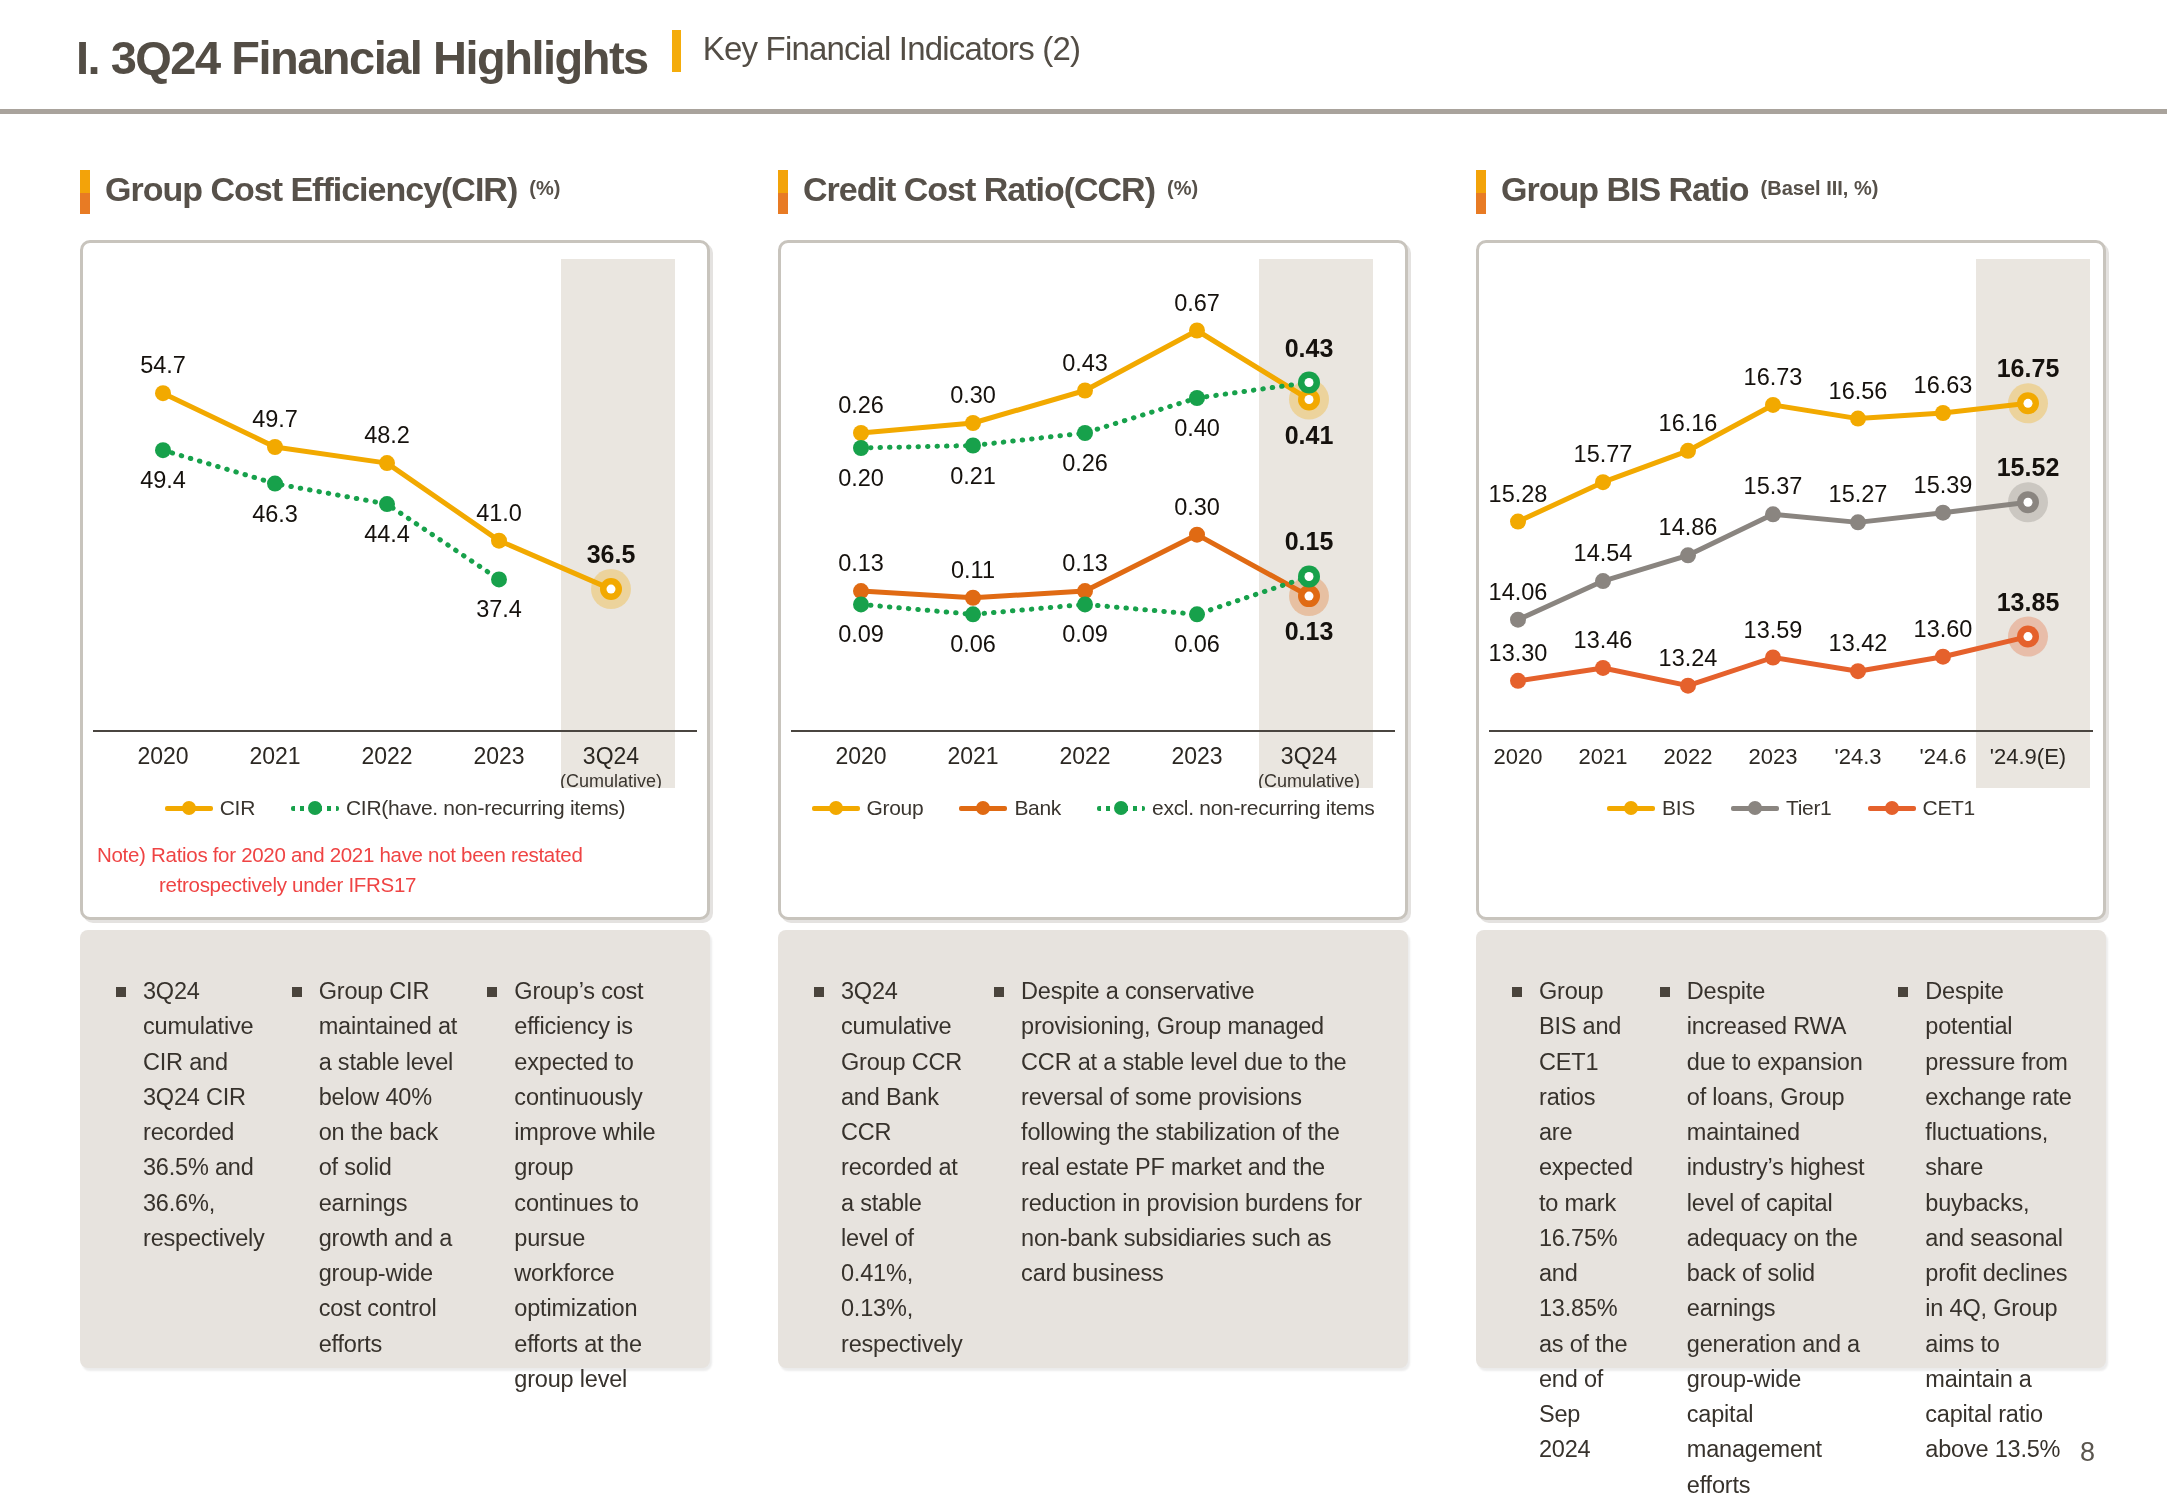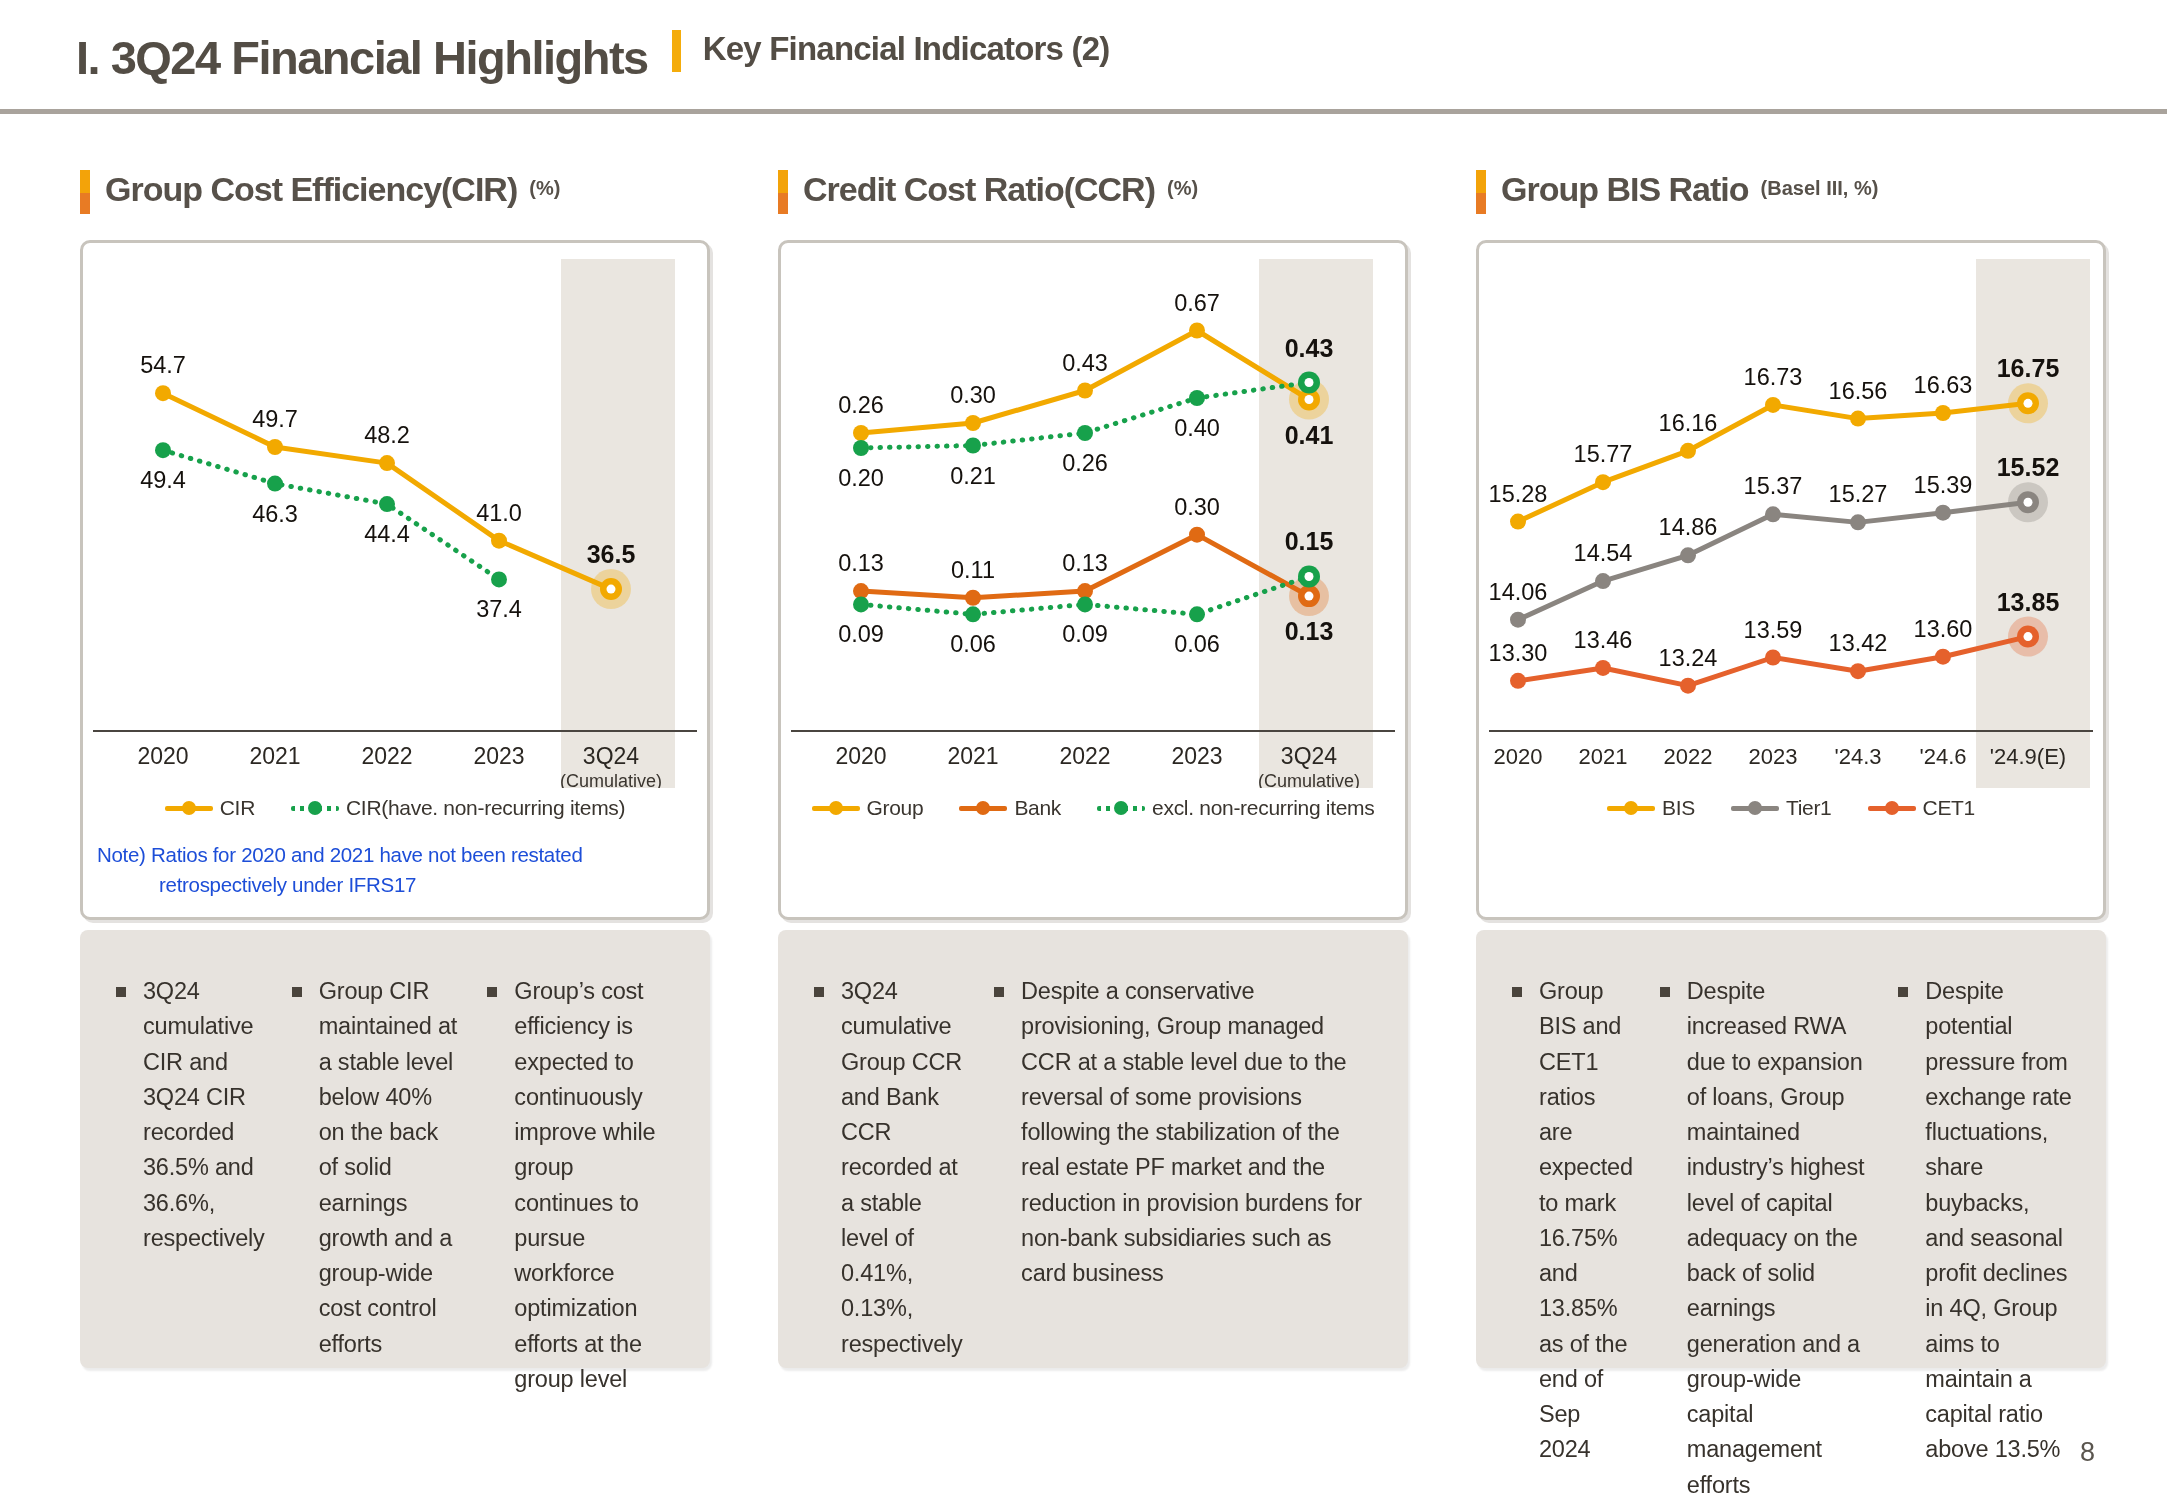--- a/index.html
+++ b/index.html
@@ -2,40 +2,40 @@
 <html><head>
 <meta charset="utf-8">
 <style>
   html,body{margin:0;padding:0;background:#ffffff;}
   .slide{position:relative;width:2167px;height:1500px;background:#fff;overflow:hidden;
          font-family:"Liberation Sans",sans-serif;}
   
   .hdr{display:flex;align-items:flex-start;padding:30px 0 0 76px;}
   .hdr-title{font-size:47px;font-weight:bold;color:#534D45;letter-spacing:-1.5px;}
   .hdr-div{width:9px;height:42px;background:#F4AC0B;margin:0 22px 0 24px;}
-  .hdr-sub{font-size:33px;font-weight:bold;color:#534D45;letter-spacing:-0.8px;}
+  .hdr-sub{font-size:33px;font-weight:normal;color:#534D45;letter-spacing:-0.8px;}
   .rule{height:5px;background:#A9A39C;margin-top:24px;}
   
   .cols{display:flex;gap:68px;padding:56px 0 0 80px;}
   .panel{width:630px;flex:0 0 auto;}
   .phead{display:flex;align-items:flex-start;height:48px;}
   .ptick{width:10px;height:44px;margin-right:15px;
          background:linear-gradient(#F3A309 0 52%,#E87B24 52% 100%);}
   .ptitle{font-size:34px;font-weight:bold;color:#57514A;letter-spacing:-1px;white-space:nowrap;}
   .punit{font-size:20px;font-weight:bold;color:#57514A;margin-left:12px;padding-top:7px;white-space:nowrap;}
   
   .card{margin-top:22px;height:680px;box-sizing:border-box;border:3px solid #C8C4BD;border-radius:10px;
         background:#fff;position:relative;box-shadow:3px 3px 0 rgba(178,173,166,0.35);}
   .card svg{display:block;width:620px;height:545px;margin:0 auto;}
   .legend{display:flex;justify-content:center;gap:36px;margin-top:8px;}
   .litem{display:flex;align-items:center;gap:7px;font-size:21px;color:#3A352F;letter-spacing:-0.3px;}
   .ls{position:relative;width:48px;height:16px;flex:0 0 auto;}
   .ls-line{position:absolute;top:6px;left:0;right:0;height:5px;border-radius:2px;}
   .ls-dot{position:absolute;top:1px;left:17px;width:14px;height:14px;border-radius:50%;}
-  .note{position:absolute;left:14px;bottom:16px;font-size:20.5px;color:#1d4ed8;line-height:1.5;letter-spacing:-0.3px;}
+  .note{position:absolute;left:14px;bottom:16px;font-size:20.5px;color:#ef4444;line-height:1.5;letter-spacing:-0.3px;}
   .note .n2{display:block;padding-left:62px;}
   
   .bbox{margin-top:10px;height:438px;box-sizing:border-box;background:#E7E3DE;border-radius:8px;
         padding:44px 34px 0 36px;box-shadow:2px 3px 2px rgba(0,0,0,0.08);}
   .bbox ul{list-style:none;margin:0;padding:0;display:flex;flex-direction:row;gap:27px;}
   .bbox li{display:flex;gap:17px;font-size:23.5px;line-height:1.5;color:#37322C;letter-spacing:-0.2px;}
   .bmark{flex:0 0 auto;width:10px;height:10px;background:#4A443C;margin-top:13px;}
   .pagenum{position:absolute;right:72px;bottom:32px;font-size:27px;color:#5A554E;}
 </style>
 </head>

